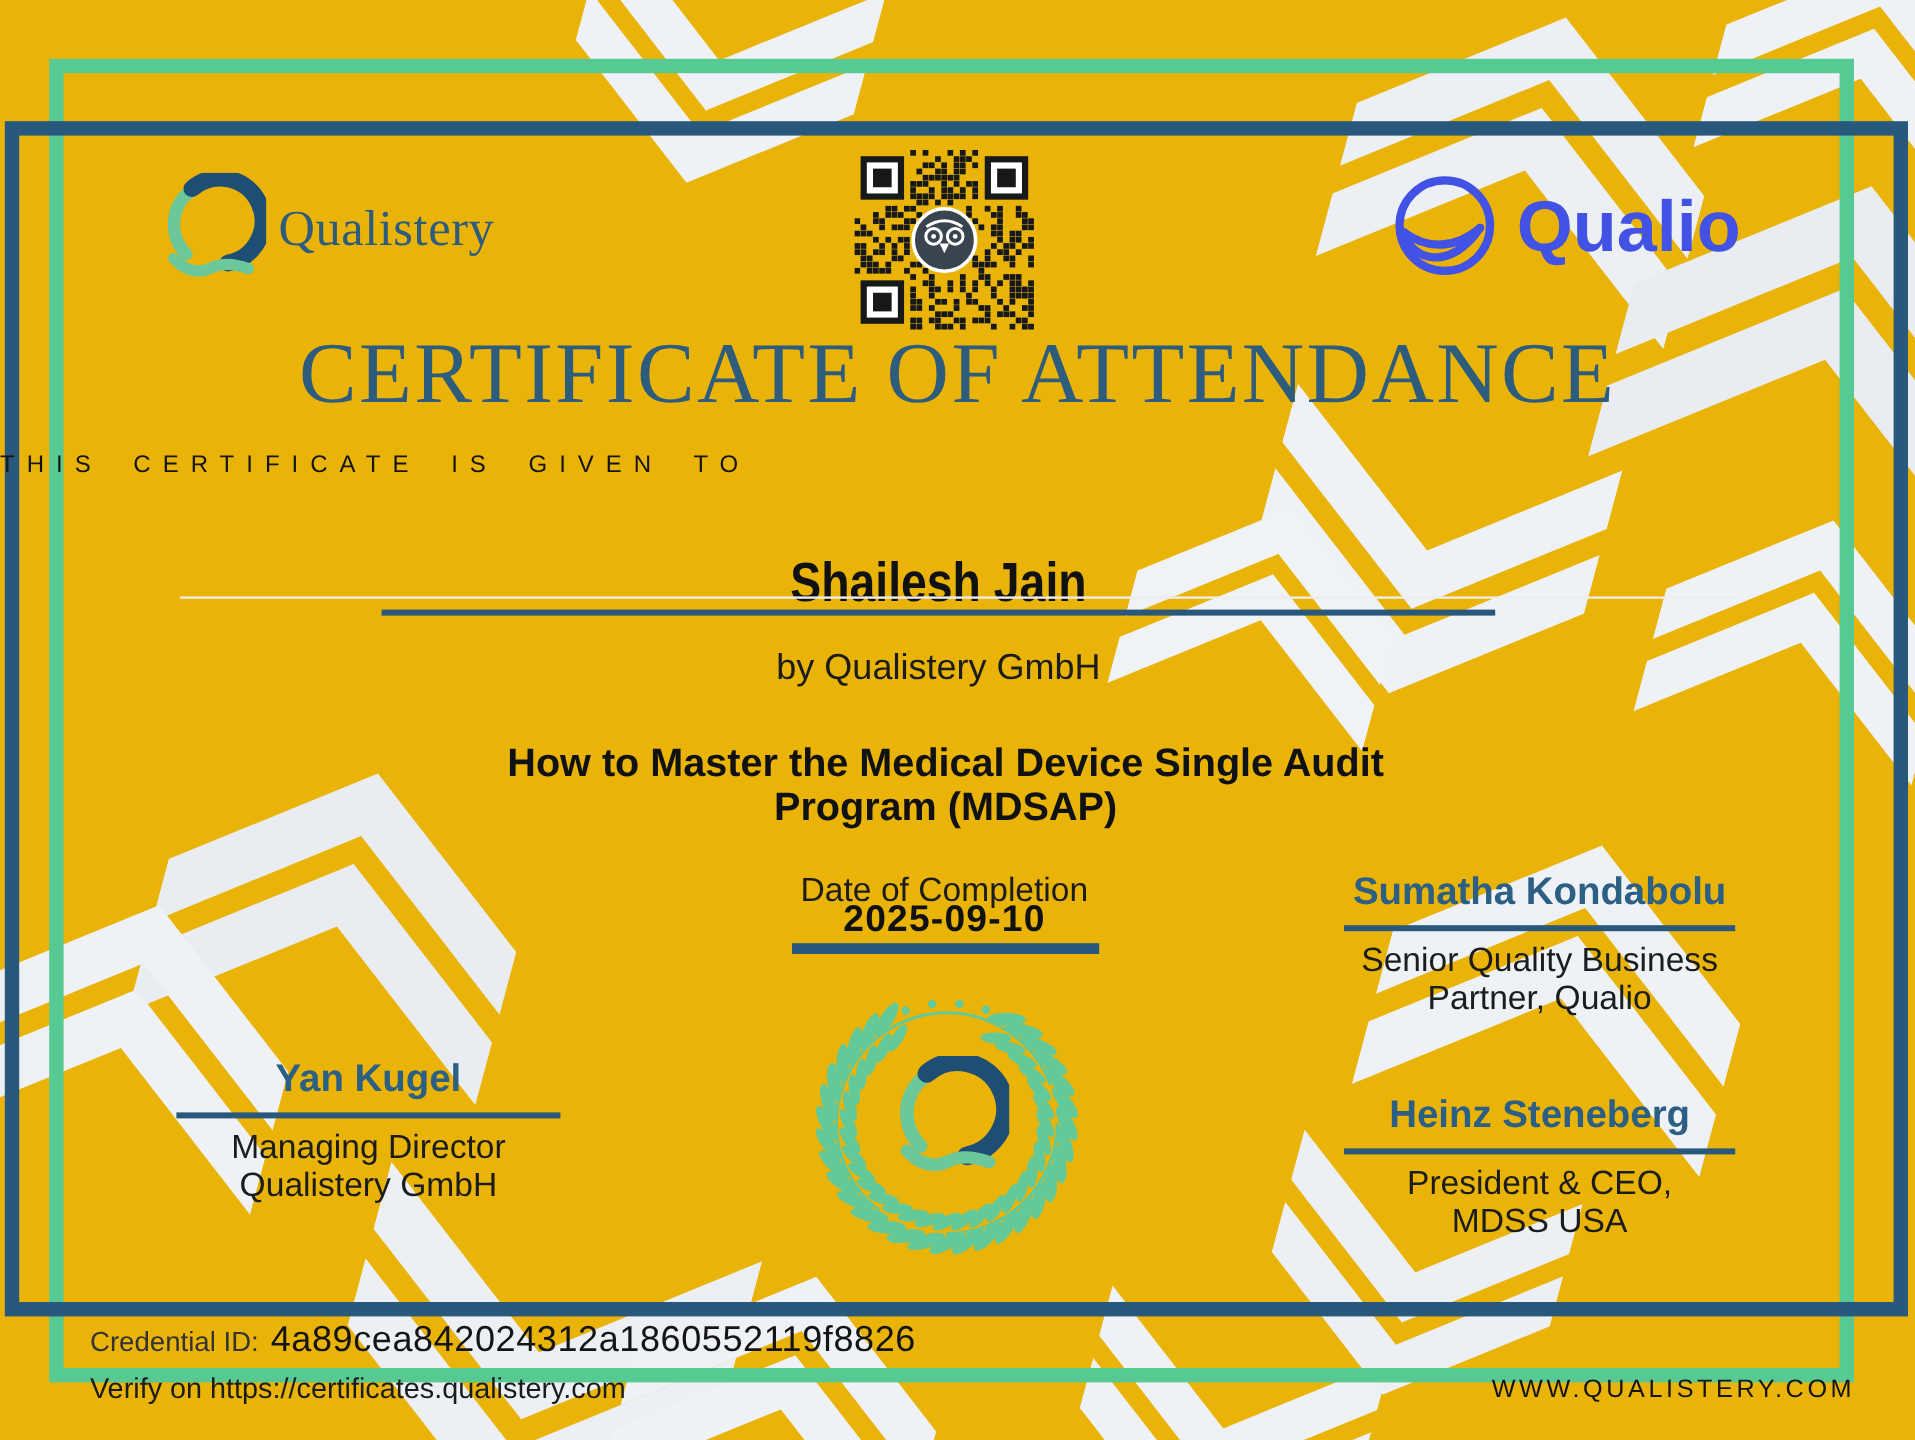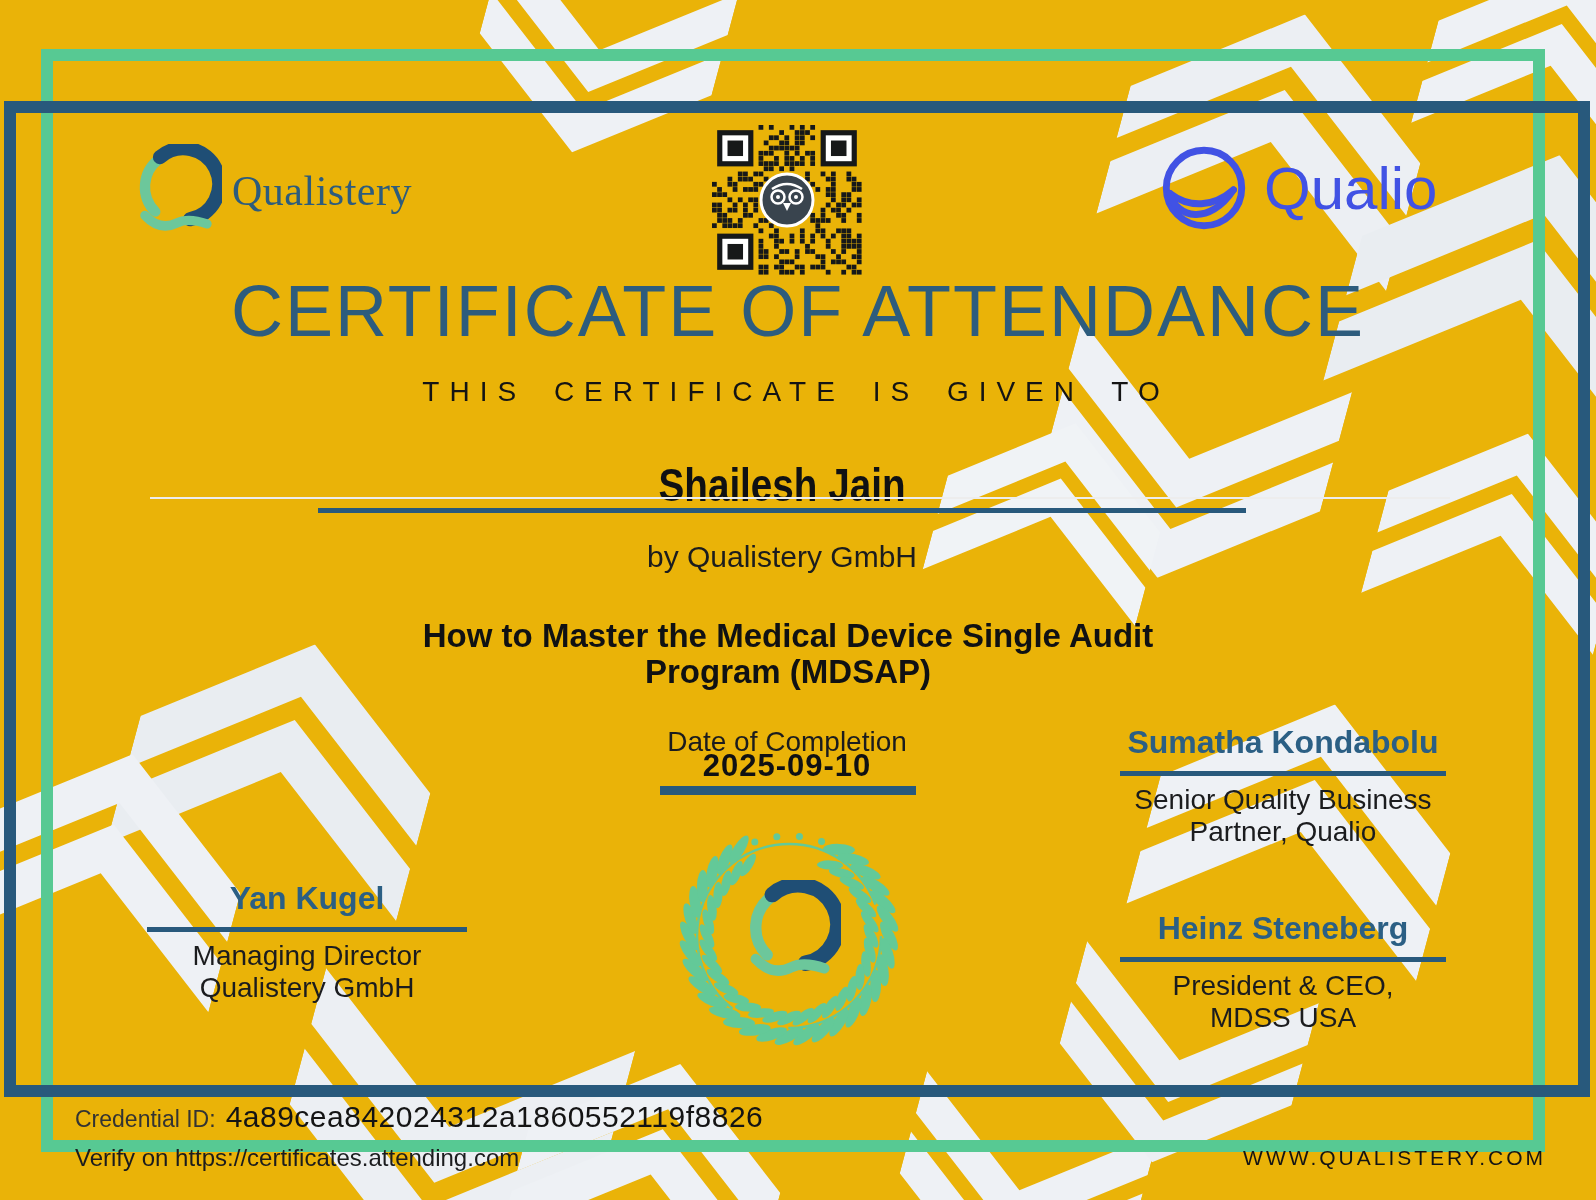--- a/index.html
+++ b/index.html
@@ -10,25 +10,25 @@
   #green-frame{left:41px;top:49px;width:1480px;height:1079px;border:12px solid #57c993;z-index:2;}
   #blue-frame{left:4px;top:101px;width:1562px;height:972px;border:12px solid #28597c;z-index:3;}
   
   #watermarks{left:0;top:0;width:1596px;height:1200px;z-index:1;}
   
   .content{z-index:5;}
   #qualistery-logo{left:128px;top:144px;display:flex;align-items:center;gap:10px;}
   #qualistery-logo .wordmark{font-family:"Liberation Serif", serif;font-size:42px;color:#2d5c7d;letter-spacing:.5px;}
   #qr-wrap{left:712px;top:125px;}
   #qualio-logo{left:1158px;top:142px;display:flex;align-items:center;gap:14px;}
-  #qualio-logo .wordmark{font-size:60px;font-weight:400;color:#4152e4;letter-spacing:0px;}
+  #qualio-logo .wordmark{font-size:60px;font-weight:700;color:#4152e4;letter-spacing:0px;}
   #cert-title{left:0;top:270px;width:1596px;text-align:center;
-      font-family:Liberation Sans, sans-serif;font-size:72px;color:#2d5c7d;letter-spacing:2px;}
-  #cert-subtitle{left:0;top:376px;width:1592px;text-align:center;
-      font-size:28px;color:#141414;letter-spacing:10px;word-spacing:10px;}
+      font-family:Liberation Serif, serif;font-size:72px;color:#2d5c7d;letter-spacing:2px;}
+  #cert-subtitle{left:0;top:376px;width:1592px;
+      font-size:20px;color:#141414;letter-spacing:10px;word-spacing:10px;}
   #recipient-name{left:0;top:458px;width:1564px;text-align:center;font-size:46px;font-weight:700;color:#101113;}
   #recipient-name span{display:inline-block;transform:scaleX(.84);transform-origin:center;}
   #faint-rule{left:150px;top:497px;width:1300px;height:2px;background:#ededed;}
   #name-underline{left:318px;top:508px;width:928px;height:5px;background:#28597c;}
   #issued-by{left:0;top:540px;width:1564px;text-align:center;font-size:30px;color:#1b1c1e;}
   #attendance-line{left:0;top:576px;width:1564px;text-align:center;font-size:30px;color:#1b1c1e;}
   #course-title{left:373px;top:618px;width:830px;text-align:center;font-size:33px;line-height:1.1;font-weight:700;color:#101113;}
   #completion-label{left:540px;top:707px;width:494px;text-align:center;font-size:28px;color:#1b1c1e;margin-top:19px;}
   #completion-date{left:540px;top:748px;width:494px;text-align:center;font-size:31px;font-weight:700;color:#101113;letter-spacing:1px;}
   #date-underline{left:660px;top:786px;width:256px;height:9px;background:#28597c;}
@@ -476,17 +476,17 @@
       <div>President &amp; CEO,</div>
       <div>MDSS USA</div>
     </div>
   </div>
 
   <div id="credential-row" class="abs content">
     <span id="credential-label">Credential ID:</span>
     <span id="credential-id">4a89cea842024312a1860552119f8826</span>
   </div>
   <div id="verify-row" class="abs content">
-    <span id="verify-text" class="abs">Verify on https://certificates.attending.com</span>
+    <span id="verify-text" class="abs">Verify on https://certificates.qualistery.com</span>
     <span id="website-text" class="abs">WWW.QUALISTERY.COM</span>
   </div>
 
 </div>
 
 </body></html>

